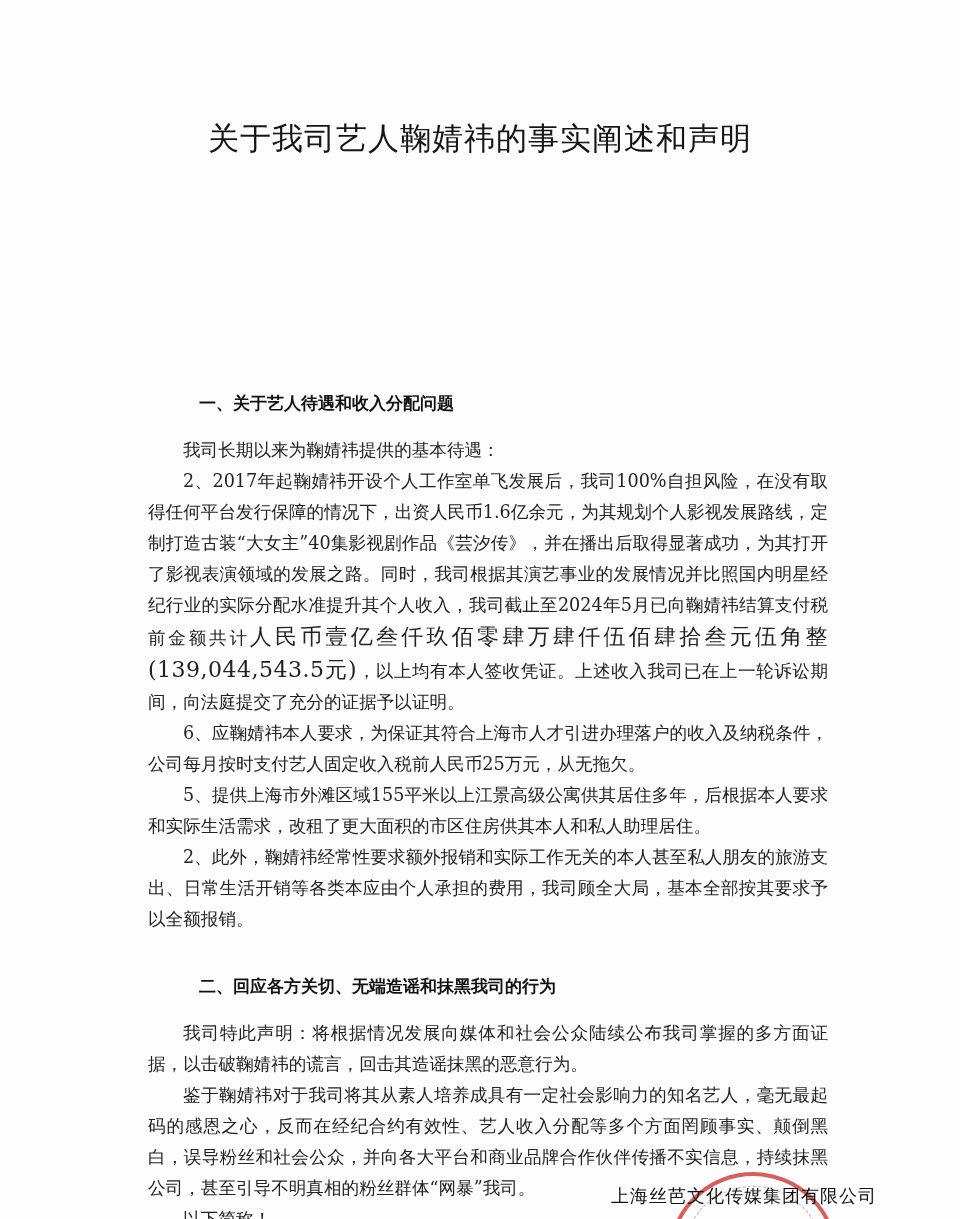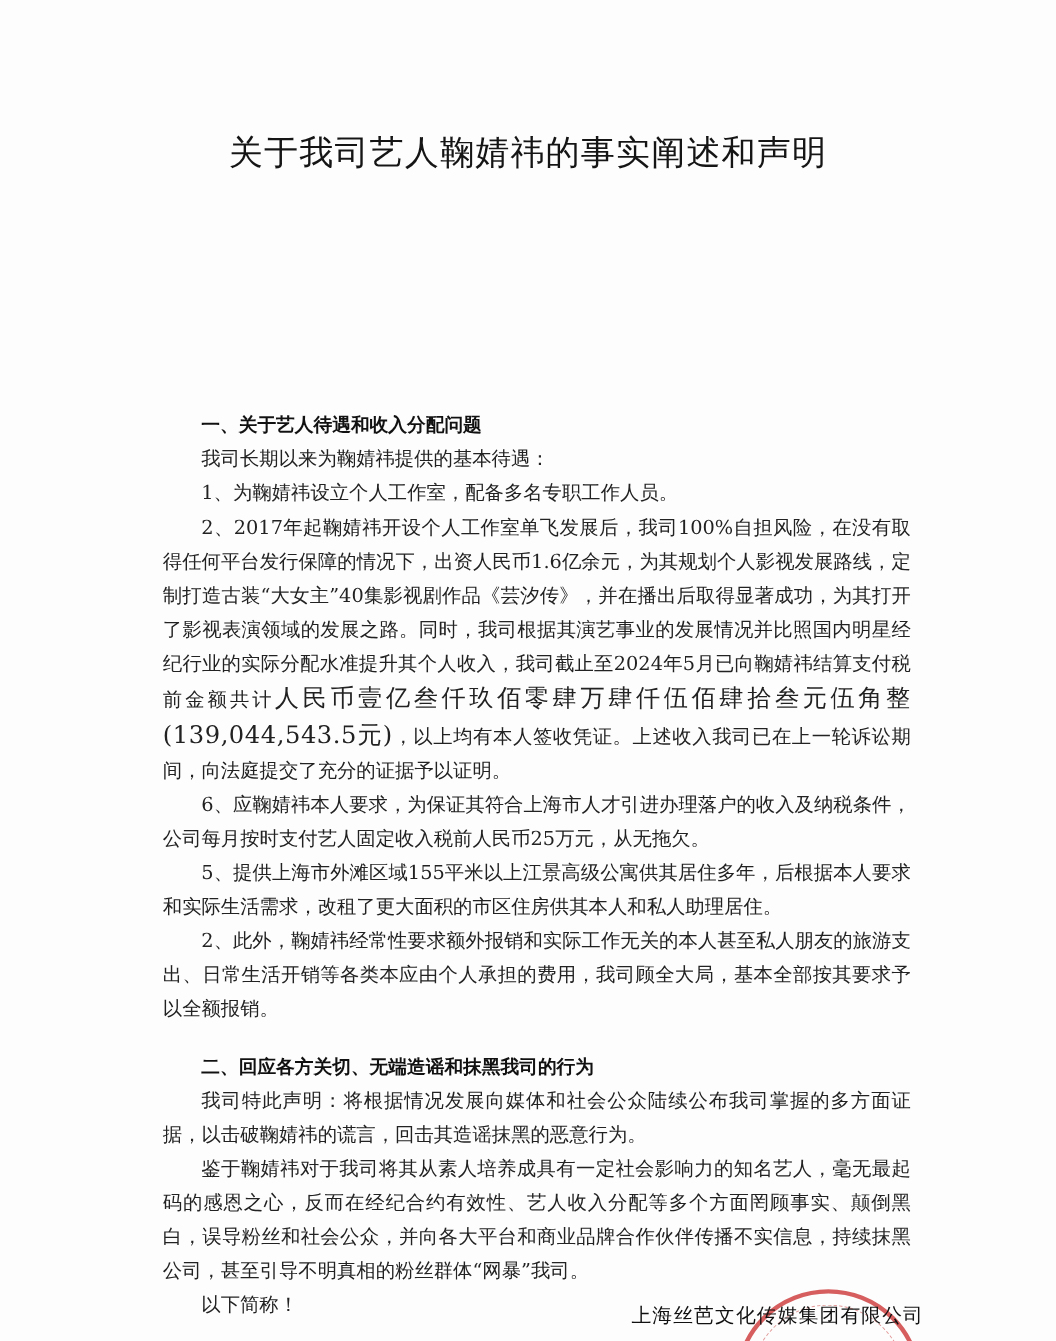--- a/index.html
+++ b/index.html
@@ -31,31 +31,31 @@
     position: absolute;
     left: 148px;
     width: 680px;
     font-size: 17.6px;
     line-height: 31px;
     text-align: justify;
     color: #222;
   }
   .p { margin: 0; text-indent: 35px; }
   .h {
-    margin: 0;
+    margin: 16px;
     text-indent: 35px;
     font-family: "DejaVu Sans", "Liberation Sans", sans-serif;
     font-weight: bold;
     font-size: 17px;
     color: #111;
   }
   .big { font-size: 22px; letter-spacing: 0.5px; }
   .sig {
     position: absolute;
-    left: 574px;
+    left: 611px;
     top: 1184px;
     font-family: "DejaVu Sans", "Liberation Sans", sans-serif;
     font-size: 18px;
     color: #111;
     letter-spacing: 1px;
     z-index: 2;
     text-align: right;
   }
   .seal {
     position: absolute;
@@ -79,21 +79,20 @@
 <body>
 
 <div class="page">
 
   <div class="title">关于我司艺人鞠婧祎的事实阐述和声明</div>
 
 
   <div class="body" style="top:372px;">
     <p class="h">一、关于艺人待遇和收入分配问题</p>
     <p class="p">我司长期以来为鞠婧祎提供的基本待遇：</p>
-    <p class="p">1、为鞠婧祎设立个人工作室，配备多名专职工作人员。</p>
     <p class="p"><span>2、2017年起鞠婧祎开设个人工作室单飞发展后，我司100%自担风险，在没有取得任何平台发行保障的情况下，出资人民币1.6亿余元，为其规划个人影视发展路线，定制打造古装“大女主”40集影视剧作品《芸汐传》，并在播出后取得显著成功，为其打开了影视表演领域的发展之路。同时，我司根据其演艺事业的发展情况并比照国内明星经纪行业的实际分配水准提升其个人收入，我司截止至2024年5月已向鞠婧祎结算支付税前金额共计</span><span class="big">人民币壹亿叁仟玖佰零肆万肆仟伍佰肆拾叁元伍角整(139,044,543.5元)</span><span>，以上均有本人签收凭证。上述收入我司已在上一轮诉讼期间，向法庭提交了充分的证据予以证明。</span></p>
     <p class="p">6、应鞠婧祎本人要求，为保证其符合上海市人才引进办理落户的收入及纳税条件，公司每月按时支付艺人固定收入税前人民币25万元，从无拖欠。</p>
     <p class="p">5、提供上海市外滩区域155平米以上江景高级公寓供其居住多年，后根据本人要求和实际生活需求，改租了更大面积的市区住房供其本人和私人助理居住。</p>
     <p class="p">2、此外，鞠婧祎经常性要求额外报销和实际工作无关的本人甚至私人朋友的旅游支出、日常生活开销等各类本应由个人承担的费用，我司顾全大局，基本全部按其要求予以全额报销。</p>
   </div>
 
   <div class="body" style="top:955px;">
     <p class="h">二、回应各方关切、无端造谣和抹黑我司的行为</p>
     <p class="p">我司特此声明：将根据情况发展向媒体和社会公众陆续公布我司掌握的多方面证据，以击破鞠婧祎的谎言，回击其造谣抹黑的恶意行为。</p>
     <p class="p">鉴于鞠婧祎对于我司将其从素人培养成具有一定社会影响力的知名艺人，毫无最起码的感恩之心，反而在经纪合约有效性、艺人收入分配等多个方面罔顾事实、颠倒黑白，误导粉丝和社会公众，并向各大平台和商业品牌合作伙伴传播不实信息，持续抹黑公司，甚至引导不明真相的粉丝群体“网暴”我司。</p>

